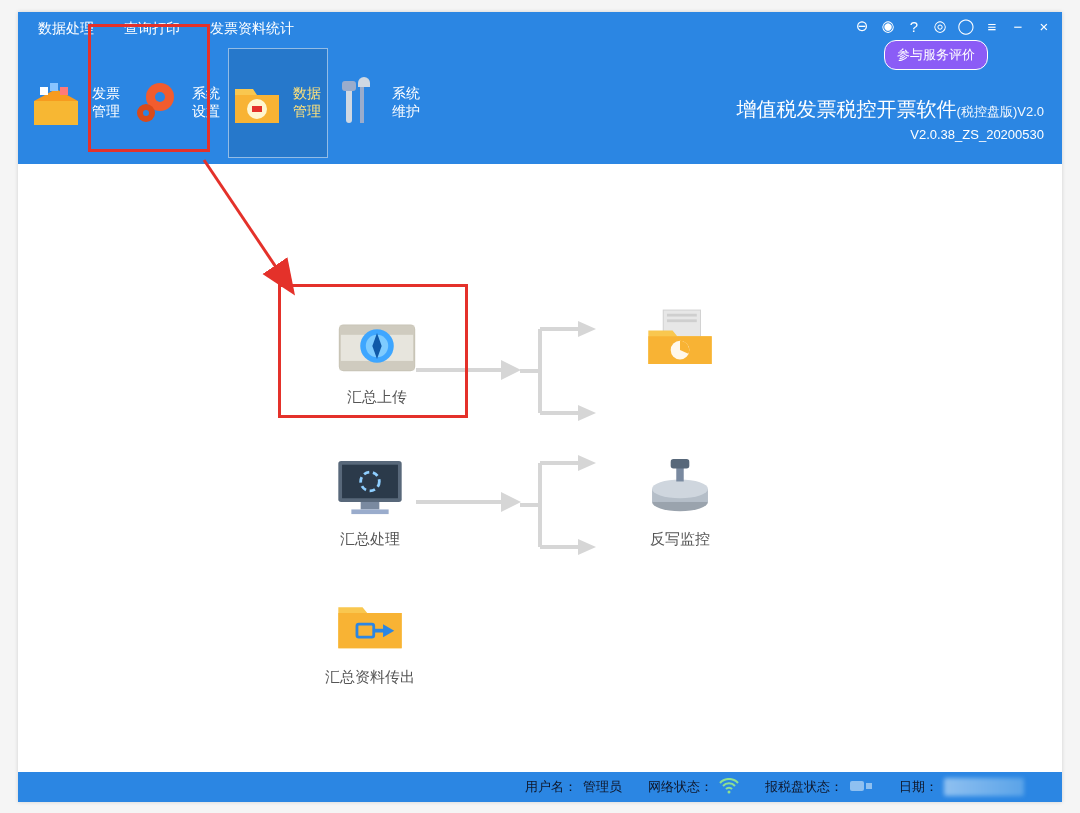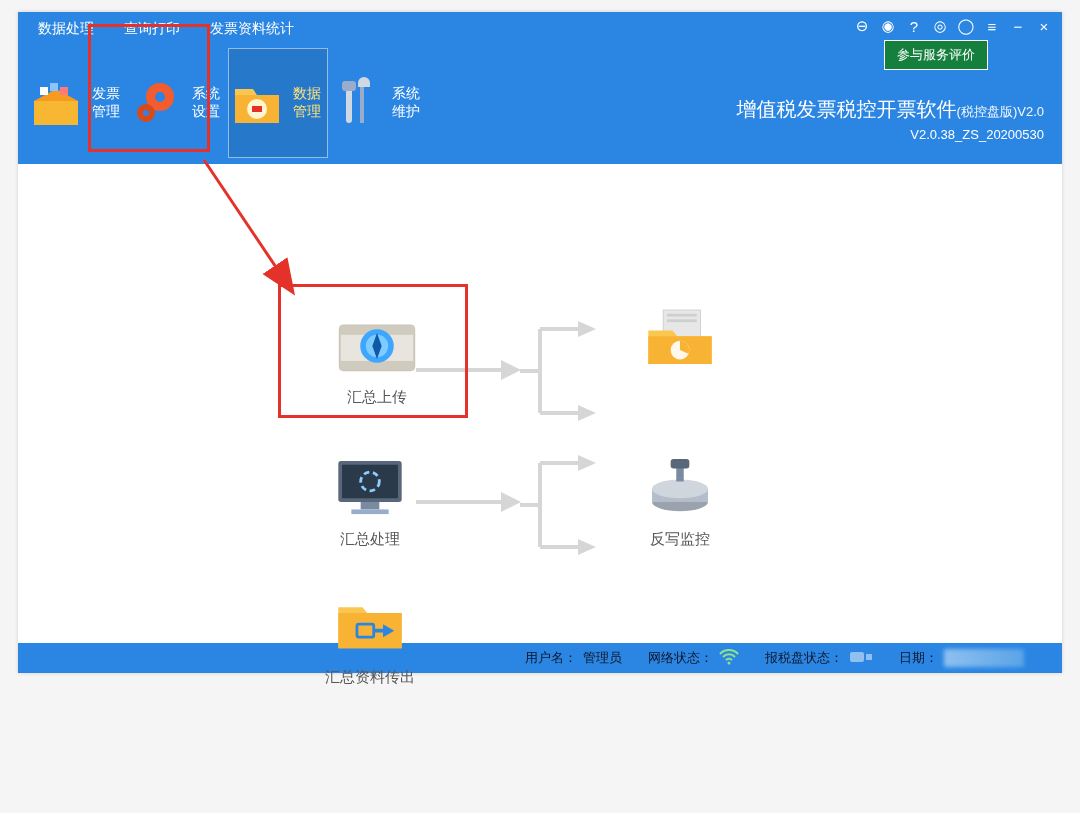--- a/index.html
+++ b/index.html
@@ -7,21 +7,21 @@
     font-family: "Microsoft YaHei", "SimSun", sans-serif;
     background: #f5f5f5;
     width: 1080px;
     height: 813px;
     overflow: hidden;
     position: relative;
   }
   .app {
     position: absolute;
     left: 18px; top: 12px;
-    width: 1044px; height: 661px;
+    width: 1044px; height: 790px;
     background: #fff;
     display: flex;
     flex-direction: column;
     box-shadow: 0 0 4px rgba(0,0,0,0.15);
   }
   .header {
     background: #2b86e3;
     color: #fff;
     height: 152px;
     position: relative;
@@ -45,25 +45,25 @@
   .title-icons span {
     width: 20px; height: 20px;
     display: inline-flex;
     align-items: center; justify-content: center;
     cursor: pointer;
     border-radius: 50%;
   }
   .eval-tag {
     position: absolute;
     top: 28px; right: 74px;
-    background: #15803d;
+    background: #8b5cf6;
     color: #fff;
     font-size: 13px;
     padding: 5px 12px;
-    border-radius: 0;
+    border-radius: 12px;
     border: 1px solid #fff;
   }
   .app-title {
     position: absolute;
     right: 18px; top: 84px;
     text-align: right;
     font-size: 20px;
   }
   .app-title .sub { font-size: 13px; opacity: .95; }
   .app-version { font-size: 13px; margin-top: 4px; display:block; }

